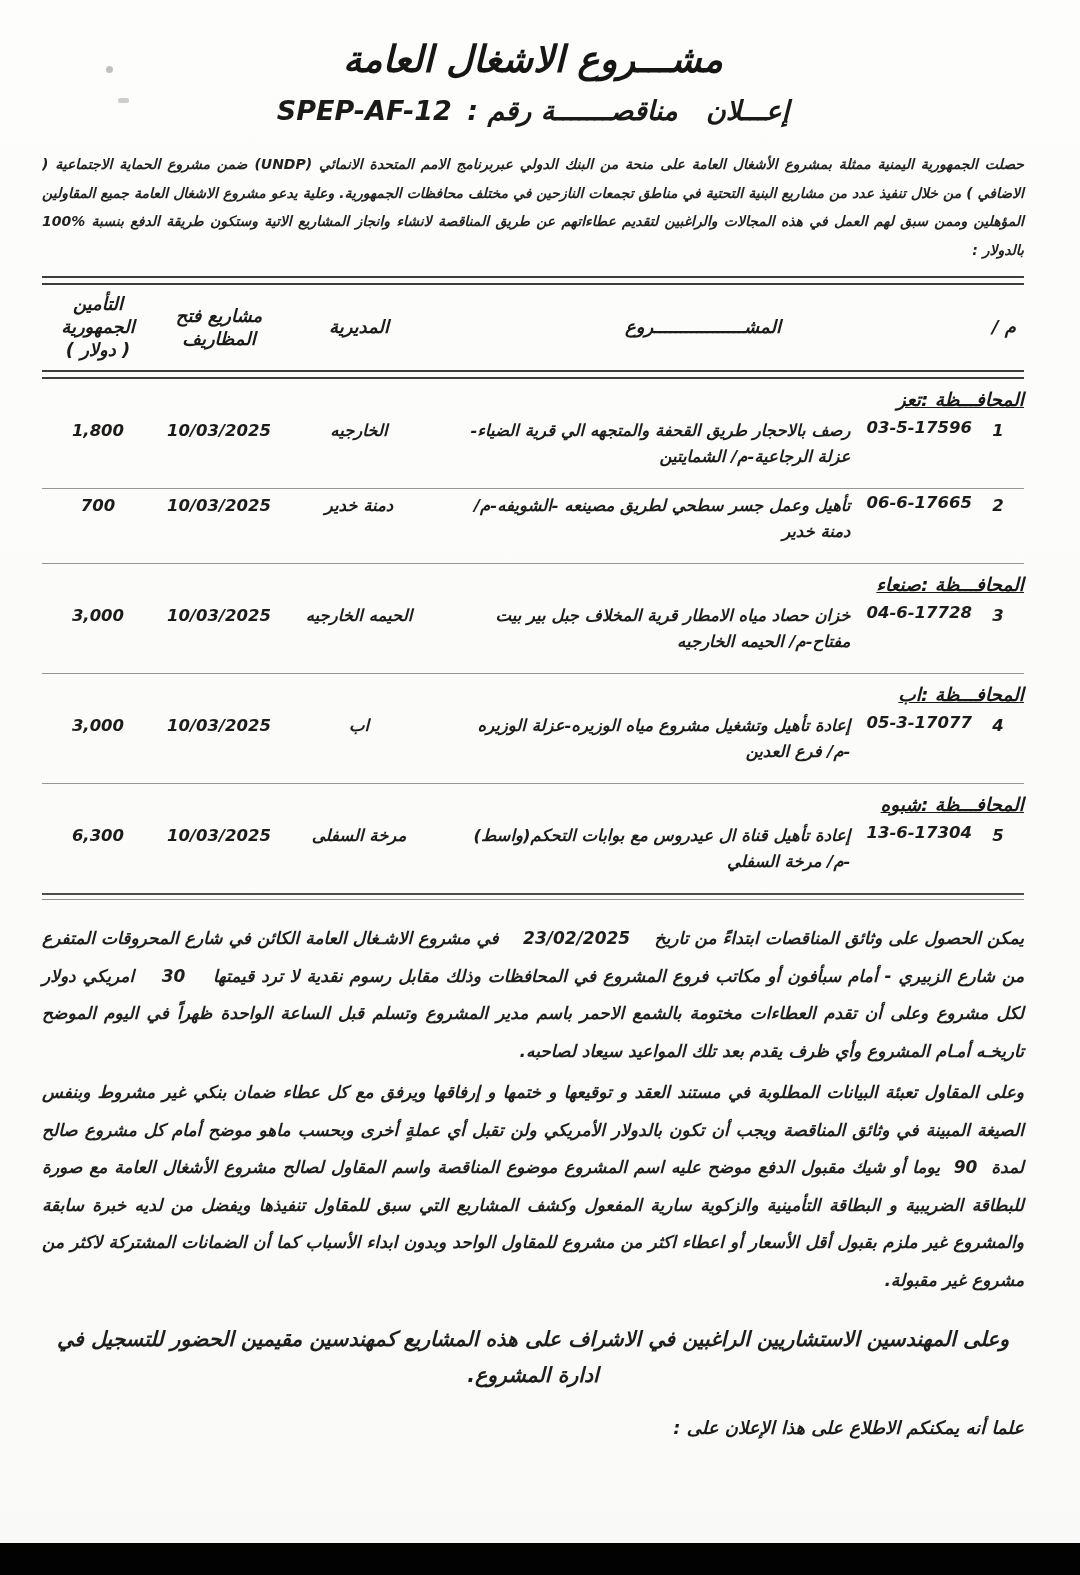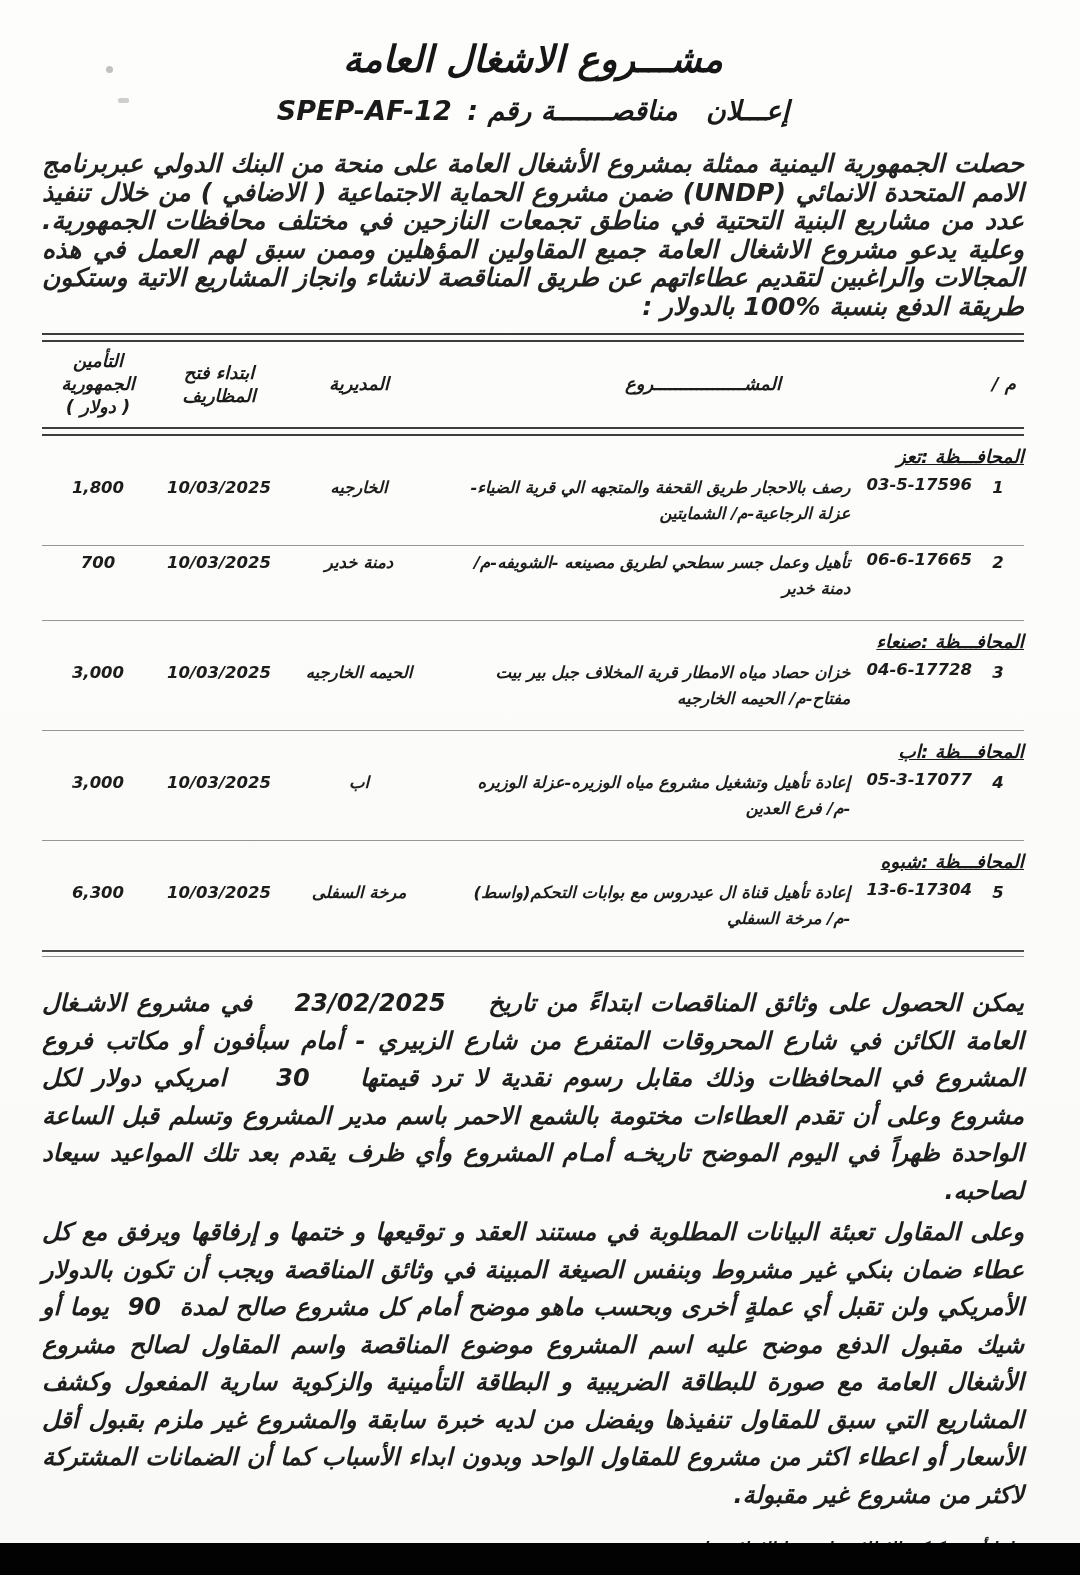--- a/index.html
+++ b/index.html
@@ -5,39 +5,39 @@
   html,body{margin:0;padding:0;background:#d8d8d6;}
   .page{
     position:relative;width:1080px;height:1575px;margin:0 auto;overflow:hidden;
     background:linear-gradient(180deg,#fdfdfc 0%,#fbfbf9 60%,#f9f9f7 100%);
     font-family:"DejaVu Sans",sans-serif;color:#1c1c1c;font-style:italic;
   }
   .content{direction:rtl;padding:24px 56px 0 42px;}
   .title{margin:14px 0 0;text-align:center;font-size:37px;font-weight:bold;letter-spacing:0;color:#161616;}
   .subtitle{margin:14px 0 0;text-align:center;font-size:27px;font-weight:bold;color:#1a1a1a;}
   .subtitle .tnum{padding-right:6px;}
-  .intro{margin:24px 0 0;font-size:25px;line-height:28.5px;font-weight:bold;text-align:justify;color:#222;}
+  .intro{margin:24px 0 0;font-size:14px;line-height:28.5px;font-weight:bold;text-align:justify;color:#222;}
   
   .rule-double{height:5px;border-top:2px solid #3d3d3d;border-bottom:2px solid #3d3d3d;margin-top:12px;}
   .rule-double.hdr{margin-top:0;}
   .rule-thin{border-top:1.5px solid #979790;margin:2px 0 0;}
   .rule-bottom{height:4px;border-top:2px solid #4c4c4c;border-bottom:1px solid #8d8d88;margin-top:4px;}
   .thead,.trow{display:grid;grid-template-columns:52px 538px 150px 130px auto;align-items:start;}
   .thead{padding:7px 0 9px;font-size:18px;font-weight:bold;align-items:center;}
   .thead .th{text-align:center;line-height:23px;}
   .thead .c-no{text-align:right;padding-right:8px;}
   .section-label{margin:10px 0 4px;font-size:18.5px;font-weight:bold;text-decoration:underline;color:#181818;}
   .trow{padding:4px 0 0;margin-bottom:18px;font-size:16.5px;font-weight:bold;}
   .trow .cell{text-align:center;line-height:25px;}
   .trow .c-no{text-align:center;}
   .proj{display:flex;gap:16px;align-items:flex-start;}
   .code{white-space:nowrap;font-size:16.5px;}
   .desc{flex:1;line-height:26px;padding-left:26px;}
   
-  .body-p{margin:28px 0 0;font-size:24px;line-height:37.5px;font-weight:bold;text-align:justify;color:#1e1e1e;}
+  .body-p{margin:20px 0 0;font-size:17px;line-height:37.5px;font-weight:bold;text-align:justify;color:#1e1e1e;}
   .body-p.p2{margin-top:4px;}
   .body-p3{margin:22px 0 0;font-size:20.5px;line-height:36px;font-weight:bold;text-align:center;color:#1e1e1e;}
   .note{margin:24px 0 0;font-size:18px;font-weight:bold;text-align:right;}
   .bottom-bar{position:absolute;left:0;bottom:0;width:100%;height:32px;background:#020202;}
   .artifact{position:absolute;}
   .a1{left:106px;top:66px;width:7px;height:7px;border-radius:50%;background:#777;opacity:.45;}
   .a2{left:118px;top:98px;width:11px;height:5px;border-radius:2px;background:#888;opacity:.4;}
 </style>
 </head>
 <body>
@@ -52,21 +52,21 @@
 
     <p class="intro">حصلت الجمهورية اليمنية ممثلة بمشروع الأشغال العامة على منحة من البنك الدولي عبربرنامج الامم المتحدة الانمائي (UNDP) ضمن مشروع الحماية الاجتماعية ( الاضافي )  من خلال تنفيذ عدد من مشاريع البنية التحتية في مناطق تجمعات النازحين في مختلف محافظات الجمهورية. وعلية يدعو مشروع الاشغال العامة جميع المقاولين المؤهلين وممن سبق لهم العمل في هذه المجالات والراغبين لتقديم عطاءاتهم عن طريق المناقصة لانشاء وانجاز المشاريع الاتية وستكون طريقة الدفع بنسبة %100 بالدولار :</p>
 
     <div class="rule-double"></div>
 
     <div class="thead">
       <div class="th c-no">م /</div>
       <div class="th c-proj">المشـــــــــــــــــروع</div>
       <div class="th c-dist">المديرية</div>
       <div class="th c-date">
-        <div>ابتداء فتح</div>
+        <div>مشاريع فتح</div>
         <div>المظاريف</div>
       </div>
       <div class="th c-dep">
         <div>التأمين الجمهورية</div>
         <div>( دولار )</div>
       </div>
     </div>
 
     <div class="rule-double hdr"></div>
 
@@ -128,19 +128,20 @@
           <div class="c-dist cell">مرخة السفلى</div>
           <div class="c-date cell" dir="ltr">10/03/2025</div>
           <div class="c-dep cell" dir="ltr">6,300</div>
         </div>
       </div>
 
     <div class="rule-bottom"></div>
 
     <p class="body-p">يمكن الحصول على وثائق المناقصات ابتداءً من تاريخ &nbsp;&nbsp;&nbsp;23/02/2025&nbsp;&nbsp;&nbsp; في مشروع الاشـغال العامة الكائن  في شارع المحروقات المتفرع من شارع الزبيري - أمام سبأفون أو مكاتب فروع المشروع في المحافظات وذلك مقابل رسوم نقدية لا ترد قيمتها &nbsp;&nbsp;&nbsp;30&nbsp;&nbsp;&nbsp; امريكي دولار  لكل مشروع وعلى أن تقدم العطاءات مختومة بالشمع الاحمر باسم مدير المشروع وتسلم قبل الساعة الواحدة ظهراً في اليوم الموضح تاريخـه أمـام المشروع وأي ظرف يقدم بعد تلك المواعيد سيعاد لصاحبه.</p>
     <p class="body-p p2">وعلى المقاول تعبئة البيانات المطلوبة في مستند العقد و توقيعها و ختمها و إرفاقها ويرفق مع كل عطاء ضمان بنكي غير مشروط وبنفس الصيغة المبينة في وثائق المناقصة ويجب أن تكون بالدولار الأمريكي ولن تقبل أي عملةٍ أخرى وبحسب ماهو موضح أمام كل مشروع صالح لمدة &nbsp;90&nbsp; يوما أو شيك مقبول الدفع موضح عليه اسم المشروع موضوع المناقصة واسم المقاول لصالح مشروع الأشغال العامة مع صورة للبطاقة الضريبية و البطاقة التأمينية والزكوية سارية المفعول وكشف المشاريع التي سبق للمقاول تنفيذها ويفضل من لديه خبرة سابقة والمشروع غير ملزم بقبول أقل الأسعار أو اعطاء اكثر من مشروع للمقاول الواحد وبدون ابداء الأسباب كما أن الضمانات المشتركة لاكثر من مشروع غير مقبولة.</p>
+    <p class="body-p3">وعلى المهندسين الاستشاريين الراغبين في الاشراف على هذه المشاريع كمهندسين مقيمين الحضور للتسجيل في ادارة المشروع.</p>
 
     <p class="note">علما أنه يمكنكم الاطلاع على هذا الإعلان على :</p>
 
   </div>
 
   <div class="bottom-bar"></div>
 </div>
 
 </body></html>

